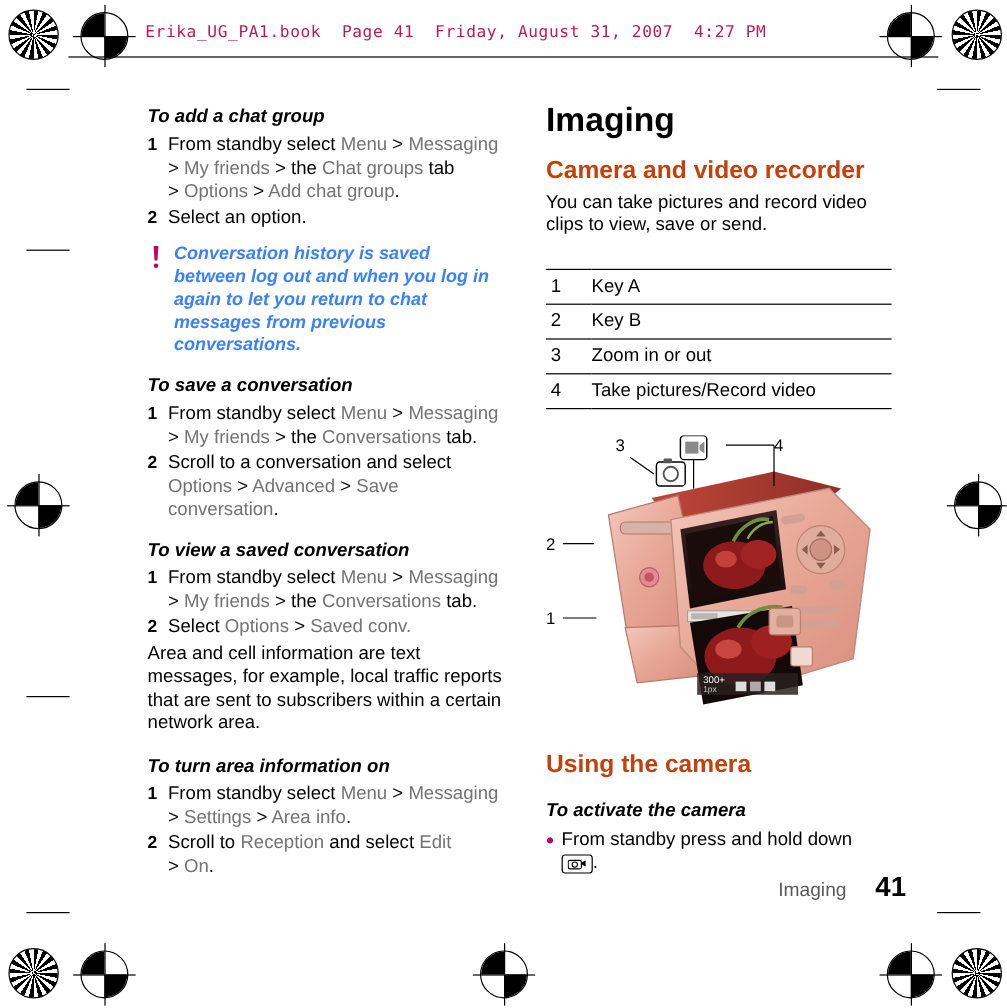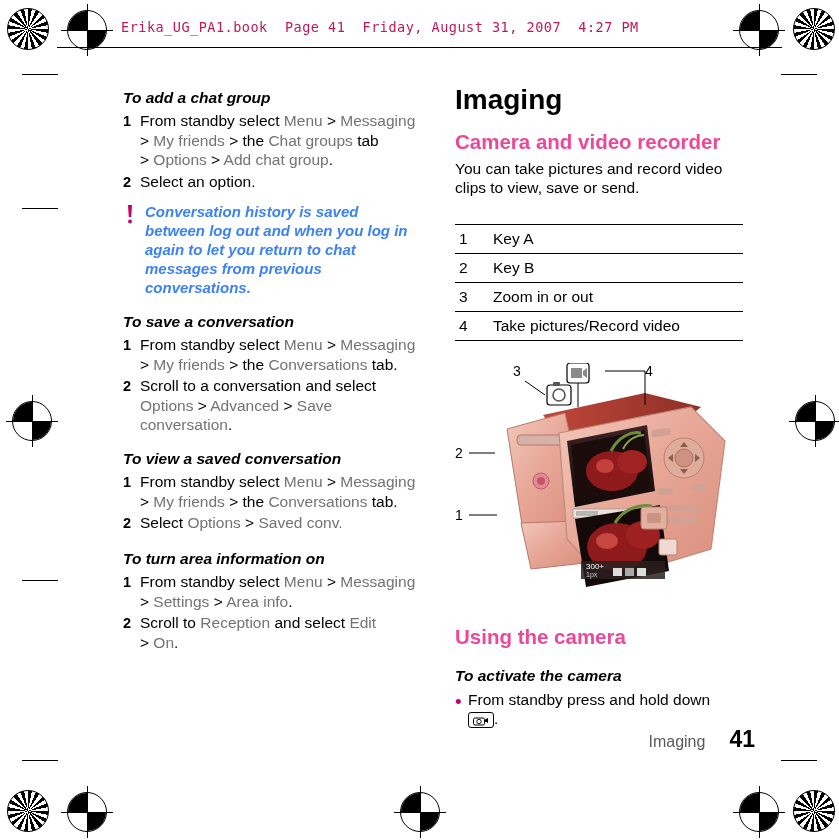--- a/index.html
+++ b/index.html
@@ -204,21 +204,21 @@
   h1.chaptertitle {
     font-size: 28px;
     font-weight: bold;
     color: #000;
     margin: 0 0 16px 0;
     line-height: 1;
   }
   h2.rightpink {
     font-size: 20.5px;
     font-weight: bold;
-    color: #ec4899;
+    color: #c2410c;
     margin: 0 0 5px 0;
     line-height: 1.15;
   }
 
   
   table.keytable {
     border-collapse: collapse;
     width: 288px;
     margin-top: 26px;
     font-size: 15.5px;
@@ -393,20 +393,21 @@
       <li class="step">
         <span class="num">1</span>
         <span class="txt">From standby select <span class="pink">Menu</span> &gt; <span class="pink">Messaging</span><br>&gt; <span class="pink">My friends</span> &gt; the <span class="pink">Conversations</span> tab.</span>
       </li>
       <li class="step">
         <span class="num">2</span>
         <span class="txt">Select <span class="pink">Options</span> &gt; <span class="pink">Saved conv.</span></span>
       </li>
     </ol>
 
+    <p class="body">Area and cell information are text messages, for example, local traffic reports that are sent to subscribers within a certain network area.</p>
 
     <h3 class="sub" style="margin-top:16px;">To turn area information on</h3>
     <ol class="steps">
       <li class="step">
         <span class="num">1</span>
         <span class="txt">From standby select <span class="pink">Menu</span> &gt; <span class="pink">Messaging</span><br>&gt; <span class="pink">Settings</span> &gt; <span class="pink">Area info</span>.</span>
       </li>
       <li class="step">
         <span class="num">2</span>
         <span class="txt">Scroll to <span class="pink">Reception</span> and select <span class="pink">Edit</span><br>&gt; <span class="pink">On</span>.</span>

